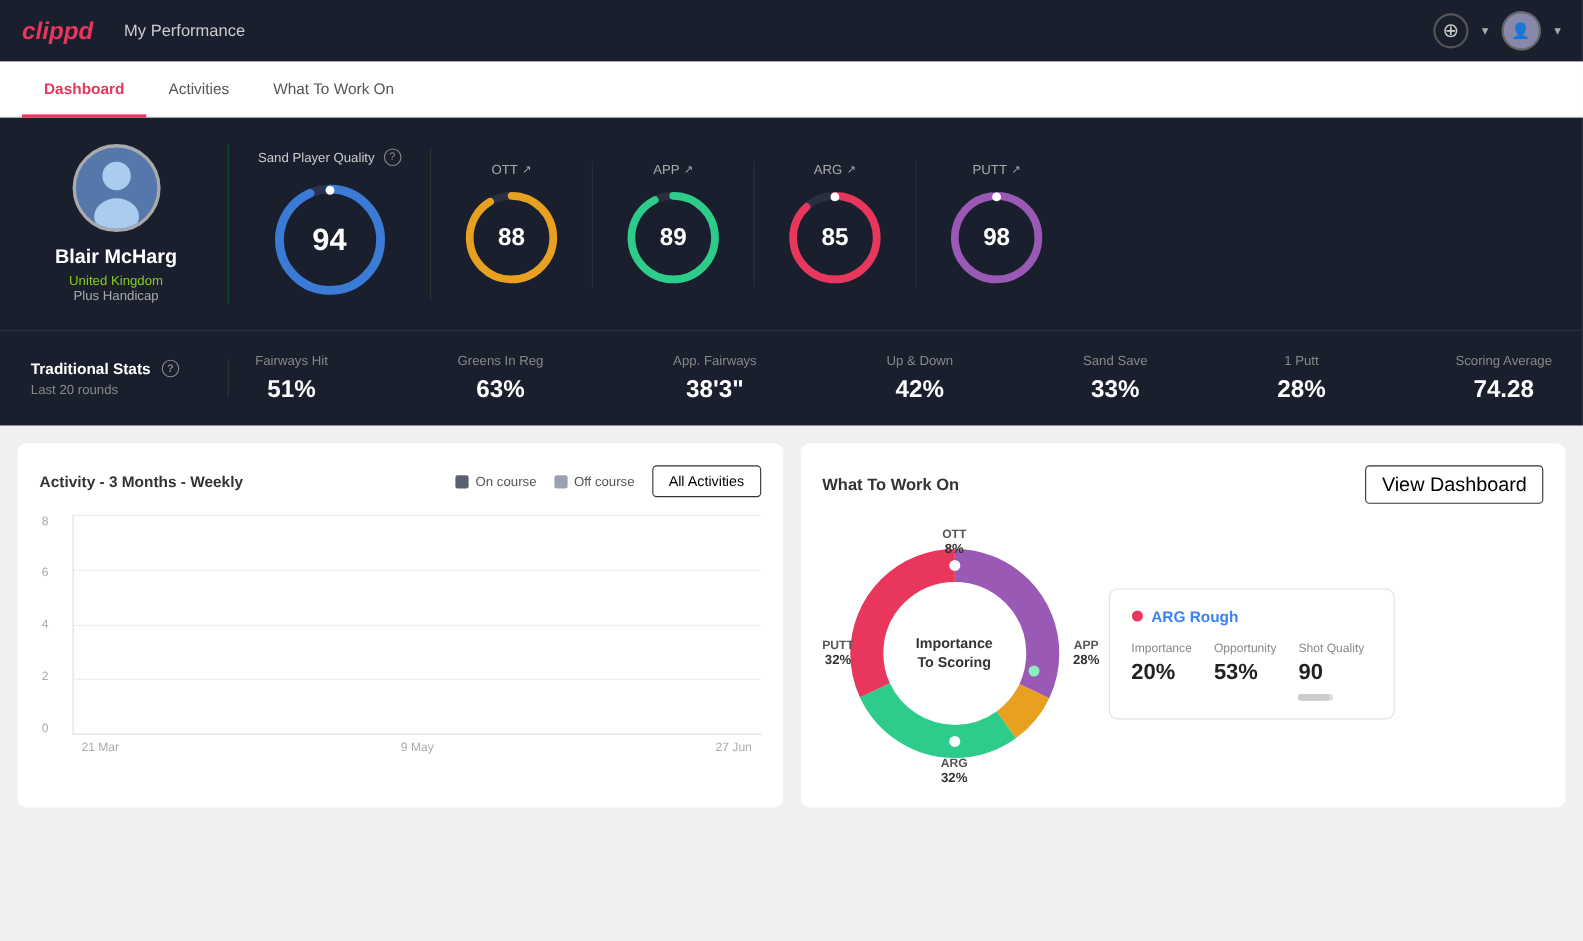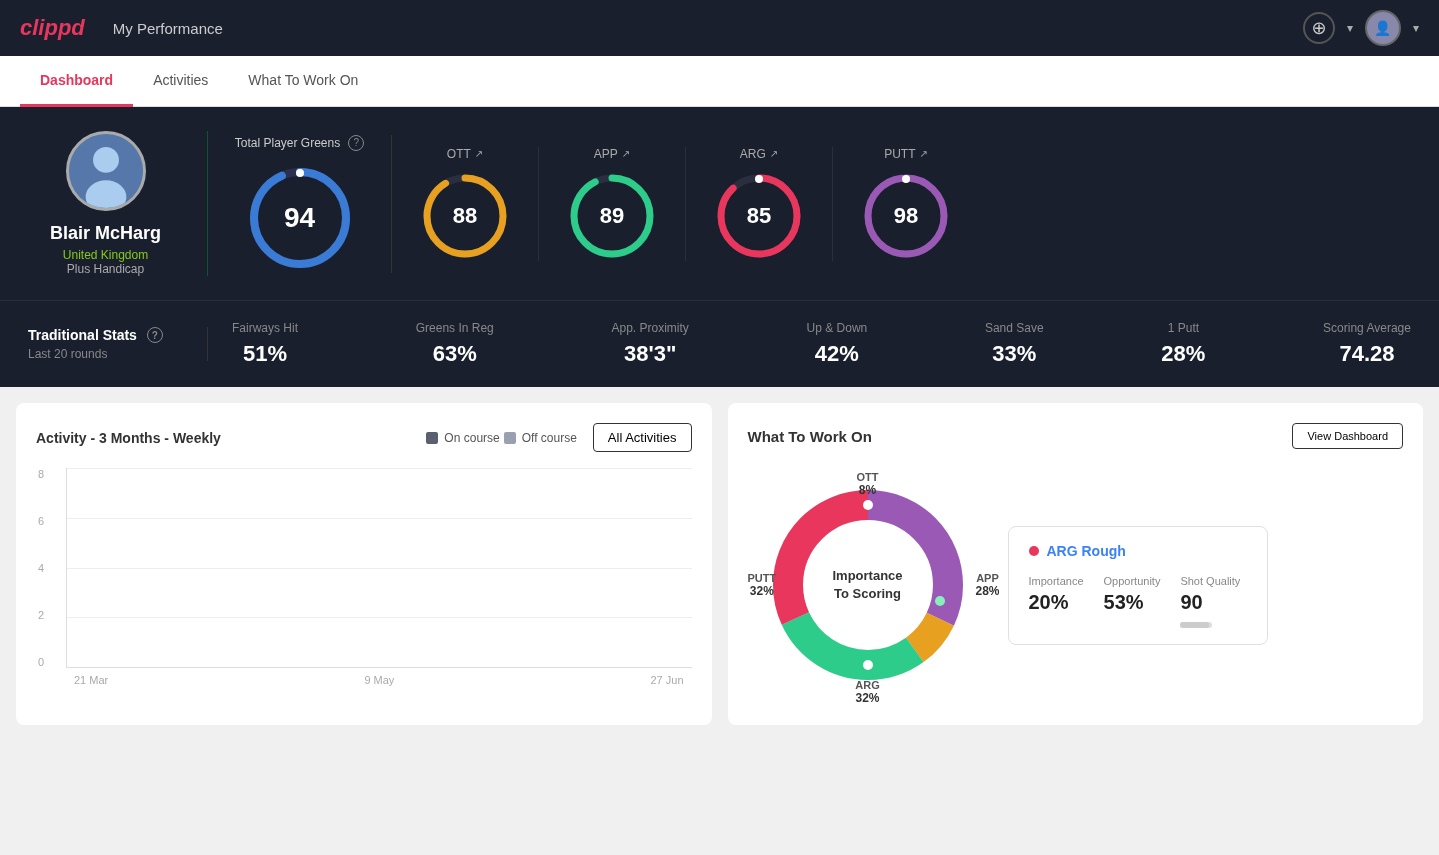--- a/index.html
+++ b/index.html
@@ -171,21 +171,21 @@
       flex: 1;
       min-width: 0;
     }
     .chart-header {
       display: flex;
       align-items: center;
       justify-content: space-between;
       margin-bottom: 16px;
     }
     .chart-title { font-size: 14px; font-weight: 600; color: #333; }
-    .chart-legend { display: flex; align-items: center; gap: 4px; }
+    .chart-legend { display: flex; align-items: center; gap: 16px; }
     .legend-item { display: flex; align-items: center; gap: 6px; font-size: 12px; color: #555; }
     .legend-dot { width: 12px; height: 12px; border-radius: 2px; }
     .all-activities-btn {
       border: 1px solid #333; background: #fff; padding: 6px 14px; cursor: pointer;
       font-size: 13px; border-radius: 4px; font-weight: 500;
     }
 
     .chart-area {
       position: relative;
       height: 220px;
@@ -206,21 +206,21 @@
     }
     .work-header {
       display: flex;
       align-items: center;
       justify-content: space-between;
       margin-bottom: 16px;
     }
     .work-title { font-size: 15px; font-weight: 600; color: #333; }
     .view-dashboard-btn {
       border: 1px solid #333; background: #fff; padding: 6px 14px;
-      cursor: pointer; font-size: 11px; border-radius: 4px; font-weight: 500;
+      cursor: pointer; font-size: 18px; border-radius: 4px; font-weight: 500;
     }
 
     .work-content { display: flex; gap: 20px; align-items: center; }
 
     
     .info-card {
       border: 1px solid #e0e0e0; border-radius: 8px; padding: 16px 20px;
       min-width: 260px;
     }
     .info-card-header { display: flex; align-items: center; gap: 8px; margin-bottom: 16px; }
@@ -275,21 +275,21 @@
     </div>
     <div class="player-name">Blair McHarg</div>
     <div class="player-country">United Kingdom</div>
     <div class="player-handicap">Plus Handicap</div>
   </div>
 
   <div class="scores-section">
 
     <div class="total-quality">
       <div class="total-quality-label">
-        <span>Total Player Greens</span>
+        <span>Sand Player Quality</span>
         <span class="help-icon">?</span>
       </div>
       <div class="circle-container">
         <svg class="circle-svg" viewBox="0 0 110 110">
           <circle cx="55" cy="55" r="46" fill="none" stroke="#2a3050" stroke-width="8"></circle>
           <circle cx="55" cy="55" r="46" fill="none" stroke="#3a7bd5" stroke-width="8" stroke-dasharray="270 289" stroke-dashoffset="0" stroke-linecap="round" transform="rotate(-90 55 55)"></circle>
           <circle cx="55" cy="10" r="4" fill="#fff"></circle>
         </svg>
         <div class="circle-value">94</div>
       </div>
@@ -369,21 +369,21 @@
   <div class="stats-values">
     <div class="stat-item">
       <div class="stat-item-label">Fairways Hit</div>
       <div class="stat-item-value">51%</div>
     </div>
     <div class="stat-item">
       <div class="stat-item-label">Greens In Reg</div>
       <div class="stat-item-value">63%</div>
     </div>
     <div class="stat-item">
-      <div class="stat-item-label">App. Proximity</div>
+      <div class="stat-item-label">App. Fairways</div>
       <div class="stat-item-value">38'3"</div>
     </div>
     <div class="stat-item">
       <div class="stat-item-label">Up &amp; Down</div>
       <div class="stat-item-value">42%</div>
     </div>
     <div class="stat-item">
       <div class="stat-item-label">Sand Save</div>
       <div class="stat-item-value">33%</div>
     </div>

